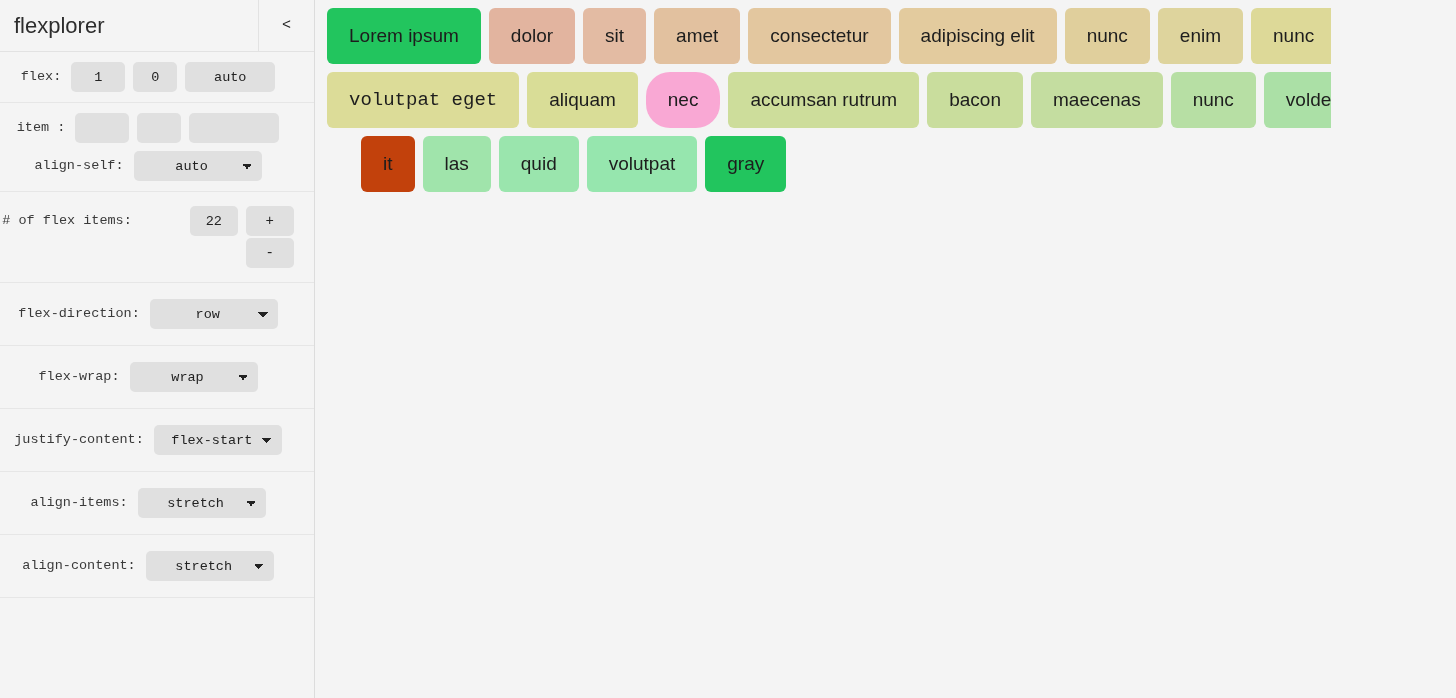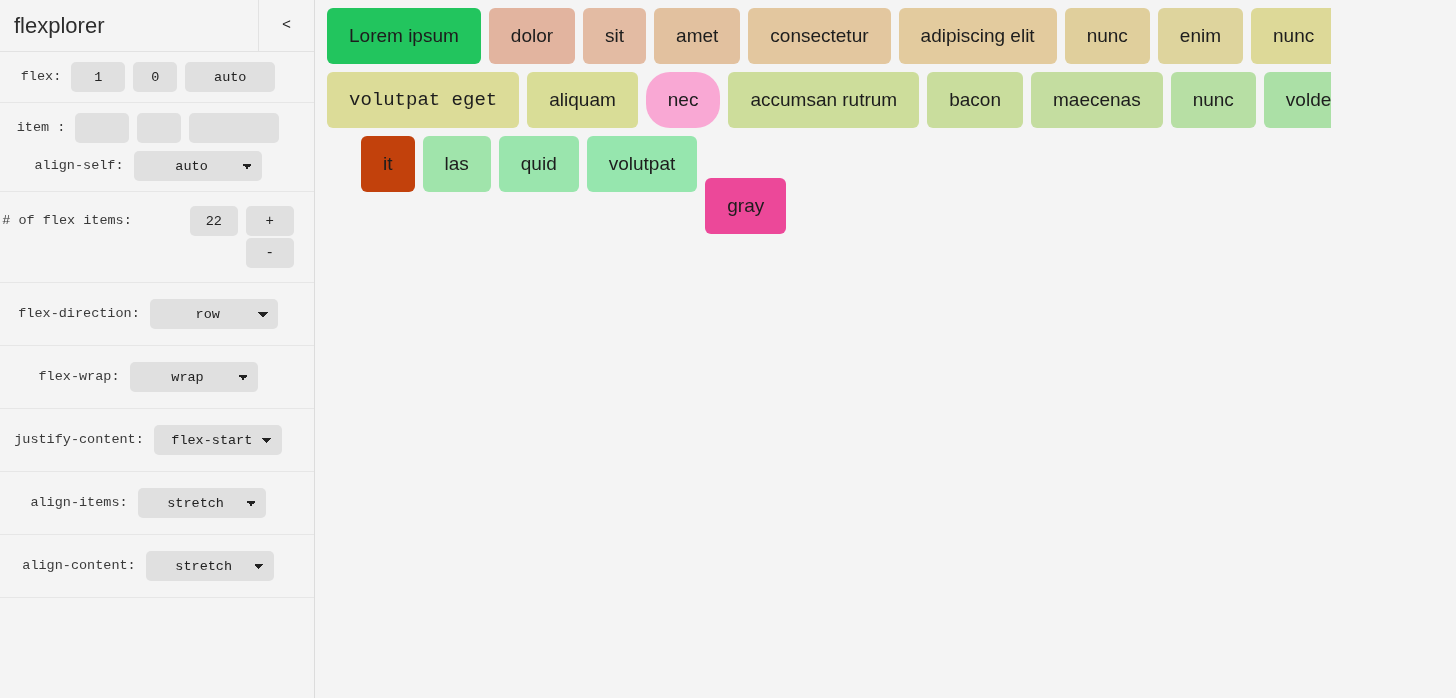--- a/index.html
+++ b/index.html
@@ -289,17 +289,17 @@
         <div class="flex-item" style="background: #f9a8d4; border-radius: 24px;">nec</div>
         <div class="flex-item" style="background: rgb(205, 221, 155);">accumsan rutrum</div>
         <div class="flex-item" style="background: rgb(201, 221, 157);">bacon</div>
         <div class="flex-item" style="background: rgb(196, 221, 160);">maecenas</div>
         <div class="flex-item" style="background: rgb(183, 223, 164);">nunc</div>
         <div class="flex-item" style="background: rgb(171, 224, 166);">voldermere</div>
         <div class="flex-item" style="background: #c2410c; margin-left: 34px;">it</div>
         <div class="flex-item" style="background: rgb(160, 228, 171);">las</div>
         <div class="flex-item" style="background: rgb(154, 229, 173);">quid</div>
         <div class="flex-item" style="background: rgb(150, 230, 174);">volutpat</div>
-        <div class="flex-item" style="background: #ec4899; margin-top: 42px;">gray</div>
+        <div class="flex-item" style="background: #22c55e;">gray</div>
       </div>
   </div>
 
 </div>
 
 </body></html>

